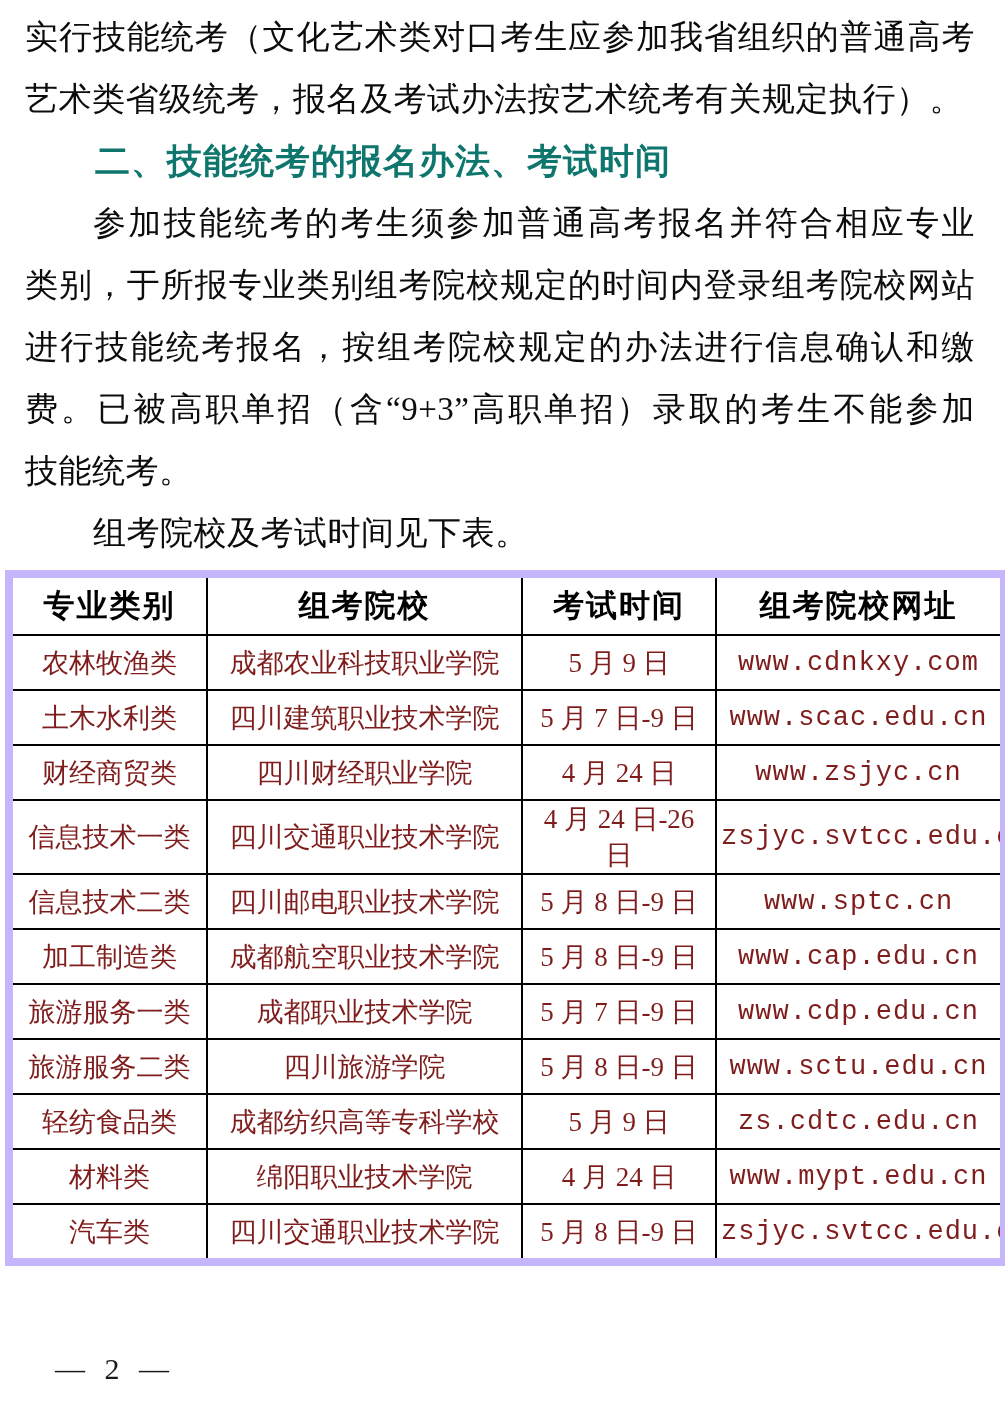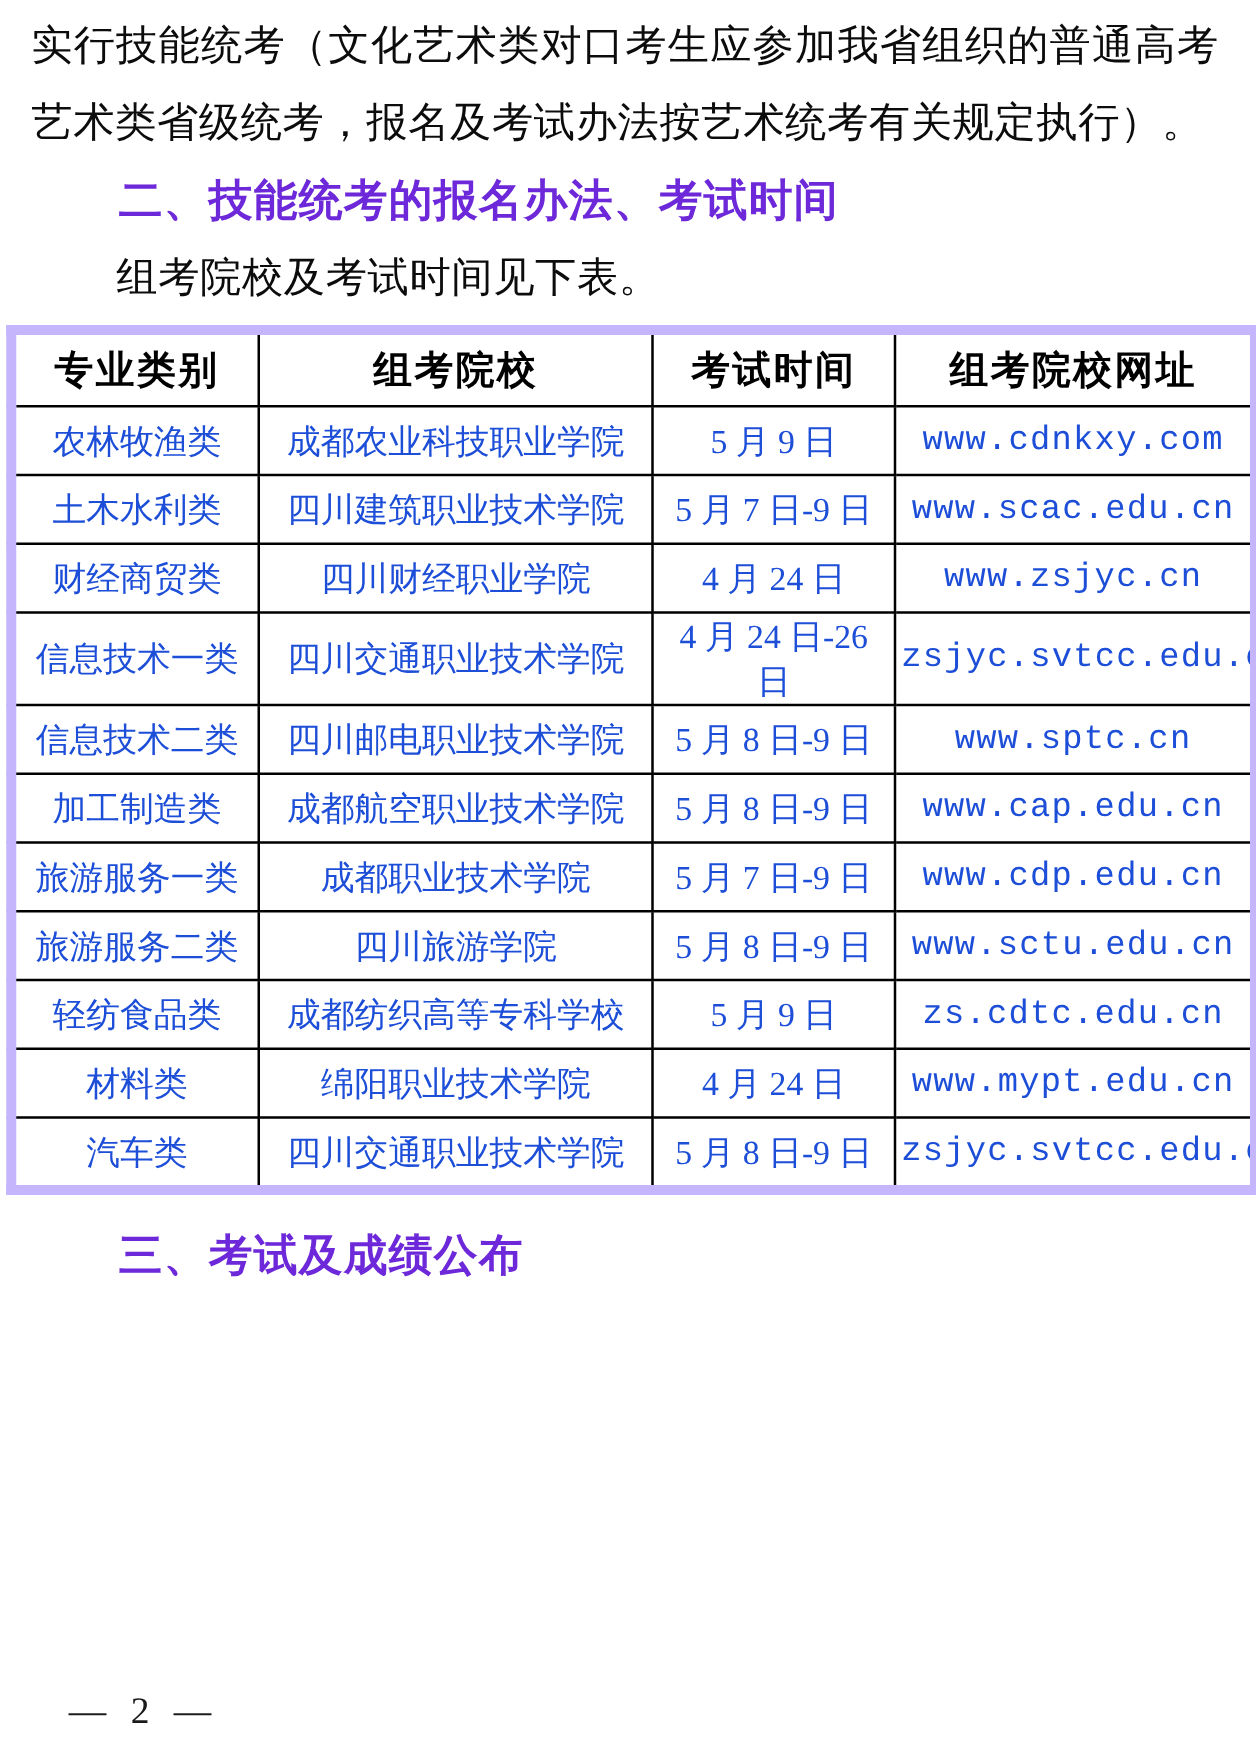--- a/index.html
+++ b/index.html
@@ -38,21 +38,21 @@
   .single-line {
     text-indent: 68px;
   }
   .heading {
     margin: 0;
     padding-left: 70px;
     font-family: "Liberation Sans", sans-serif;
     font-weight: bold;
     font-size: 35px;
     line-height: 62px;
-    color: #6d28d9;
+    color: #0f766e;
     letter-spacing: 1px;
   }
   .heading-bottom {
     margin: 18px 30px 0 25px;
   }
   table.exam-table {
     width: 995px;
     margin: 6px 0 0 5px;
     border-collapse: collapse;
     table-layout: fixed;
@@ -72,21 +72,21 @@
     height: 56px;
     font-family: "Liberation Serif", serif;
     font-weight: bold;
     font-size: 31px;
     letter-spacing: 2px;
     color: #000000;
   }
   table.exam-table td {
     height: 53px;
     font-size: 27px;
-    color: #1d4ed8;
+    color: #7f1d1d;
   }
   td.cell-time {
     font-size: 26px;
   }
   td.cell-url {
     font-family: "Liberation Mono", monospace;
     font-size: 24px;
     letter-spacing: 1px;
   }
   .pagenum {
@@ -108,20 +108,32 @@
 
     <div class="para">
 
         <div class="line">实行技能统考（文化艺术类对口考生应参加我省组织的普通高考</div>
 
         <div class="line">艺术类省级统考，报名及考试办法按艺术统考有关规定执行）。</div>
       </div>
 
     <h2 class="heading">二、技能统考的报名办法、考试时间</h2>
 
+    <div class="para indent-first">
+
+        <div class="line">参加技能统考的考生须参加普通高考报名并符合相应专业</div>
+
+        <div class="line">类别，于所报专业类别组考院校规定的时间内登录组考院校网站</div>
+
+        <div class="line">进行技能统考报名，按组考院校规定的办法进行信息确认和缴</div>
+
+        <div class="line">费。已被高职单招（含“9+3”高职单招）录取的考生不能参加</div>
+
+        <div class="line">技能统考。</div>
+      </div>
 
     <div class="line single-line">组考院校及考试时间见下表。</div>
 
   </div>
 
   <table class="exam-table">
     <colgroup>
       <col style="width:198px">
       <col style="width:315px">
       <col style="width:194px">
@@ -209,17 +221,16 @@
 
         <tr>
           <td class="cell-category">汽车类</td>
           <td class="cell-college">四川交通职业技术学院</td>
           <td class="cell-time">5 月 8 日-9 日</td>
           <td class="cell-url">zsjyc.svtcc.edu.cn</td>
         </tr>
       </tbody>
   </table>
 
-  <h2 class="heading heading-bottom">三、考试及成绩公布</h2>
 
   <div class="pagenum">— 2 —</div>
 
 </div>
 
 </body></html>

